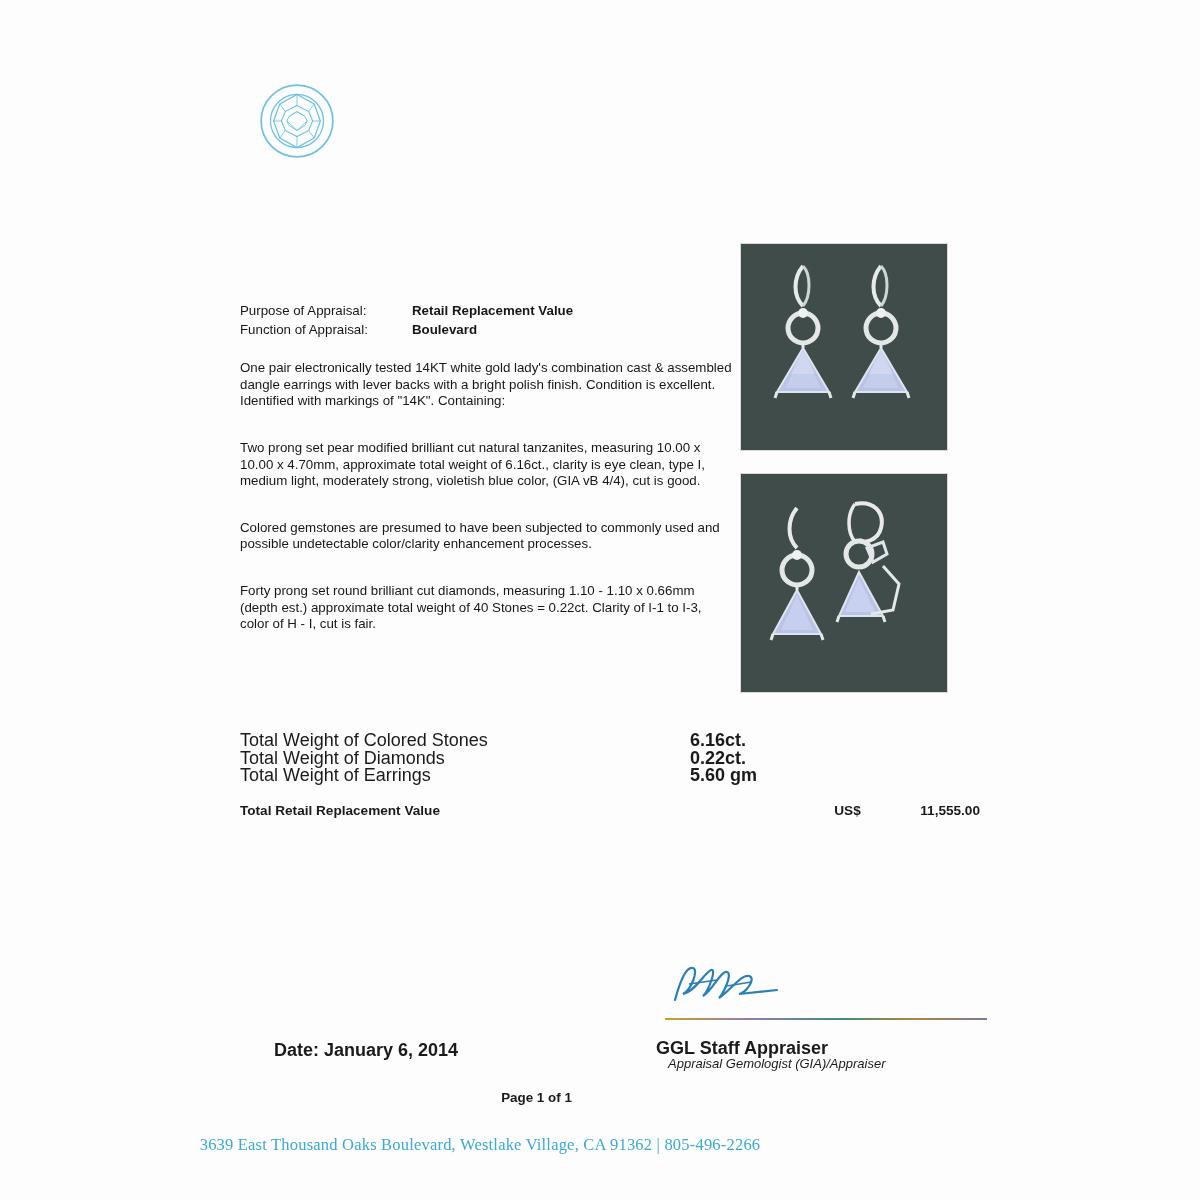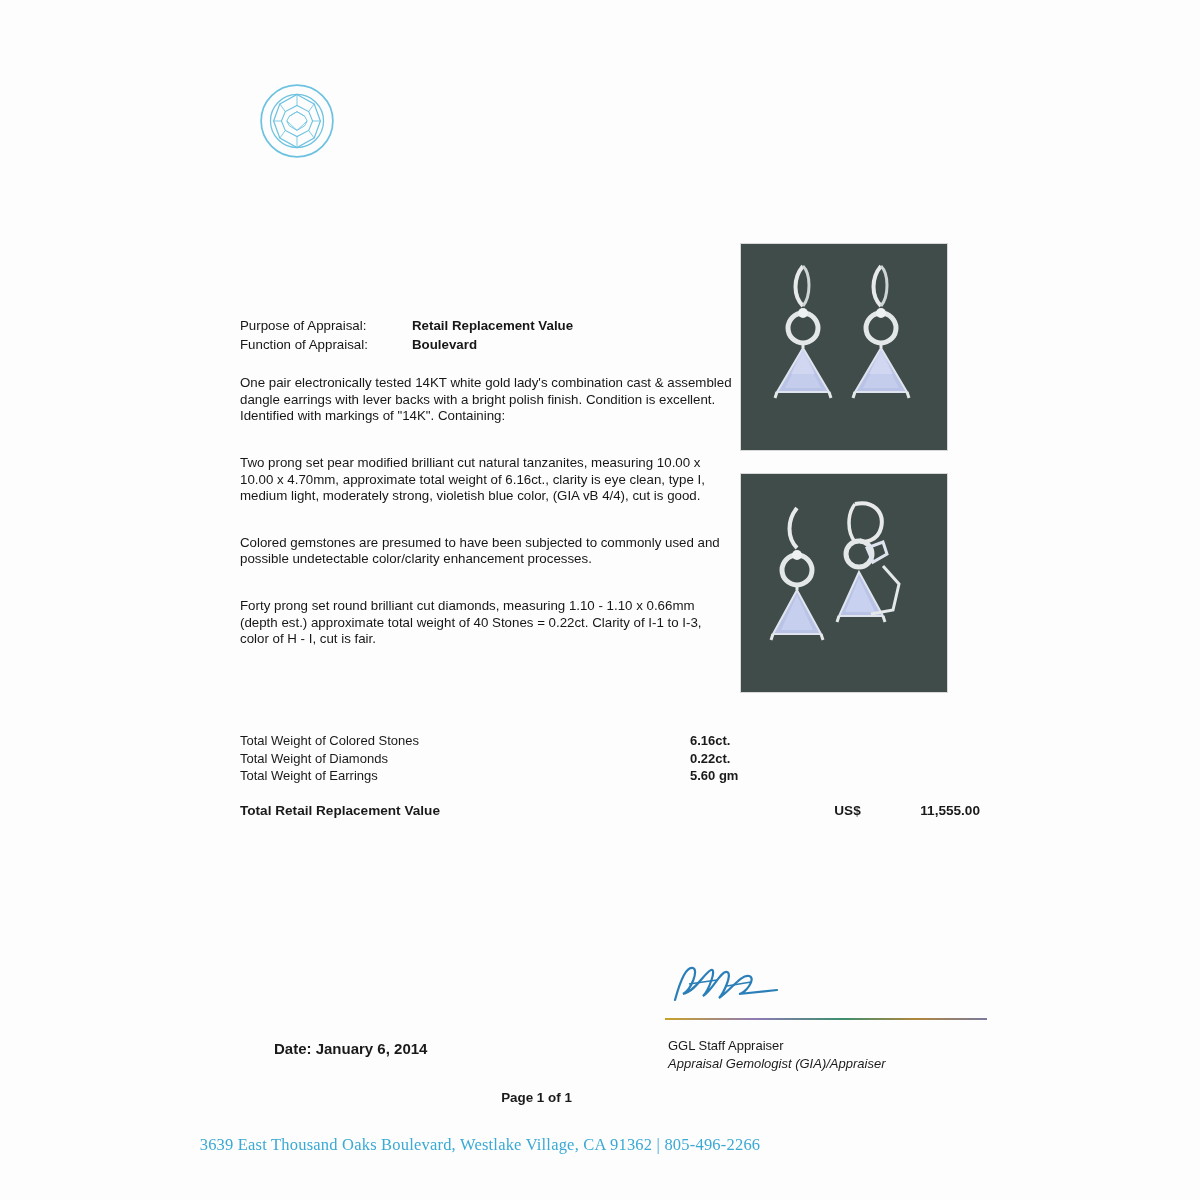--- a/index.html
+++ b/index.html
@@ -62,21 +62,21 @@
     color: #4fb4da;
     margin-top: 7px;
     white-space: nowrap;
     font-family: "Liberation Sans", sans-serif;
   }
 
   
   .text-col {
     position: absolute;
     left: 240px;
-    top: 318px;
+    top: 303px;
     width: 492px;
     font-size: 13.3px;
     line-height: 16.6px;
     color: #171717;
   }
   .kv-row {
     display: flex;
     margin-bottom: 2px;
   }
   .kv-key {
@@ -113,21 +113,21 @@
     width: 206px;
     height: 218px;
   }
 
   
   .totals {
     position: absolute;
     left: 240px;
     top: 732px;
     width: 740px;
-    font-size: 13px;
+    font-size: 18px;
     line-height: 17.6px;
   }
   .totals-row {
     display: flex;
   }
   .totals-label {
     width: 450px;
     flex: 0 0 450px;
   }
   .totals-value {
@@ -172,37 +172,37 @@
   .sig-line {
     position: absolute;
     left: 425px;
     top: 43px;
     width: 322px;
     height: 2px;
     background: linear-gradient(90deg,#c9a227 0%, #8e7bb5 28%, #3d8f6f 55%, #b0863c 78%, #7a7a9e 100%);
   }
   .sig-name {
     position: absolute;
-    left: 428px;
+    left: 416px;
     top: 63px;
-    font-size: 13px;
-    font-weight: normal;
+    font-size: 18px;
+    font-weight: bold;
   }
   .sig-title {
     position: absolute;
     left: 428px;
     top: 81px;
     font-size: 13px;
     font-style: italic;
   }
   .doc-date {
     position: absolute;
     left: 8px;
     top: 65px;
-    font-size: 15px;
+    font-size: 18px;
     font-weight: bold;
     padding-left: 26px;
   }
 
   .page-num {
     position: absolute;
     left: 0;
     top: 1090px;
     width: 1073px;
     text-align: center;

